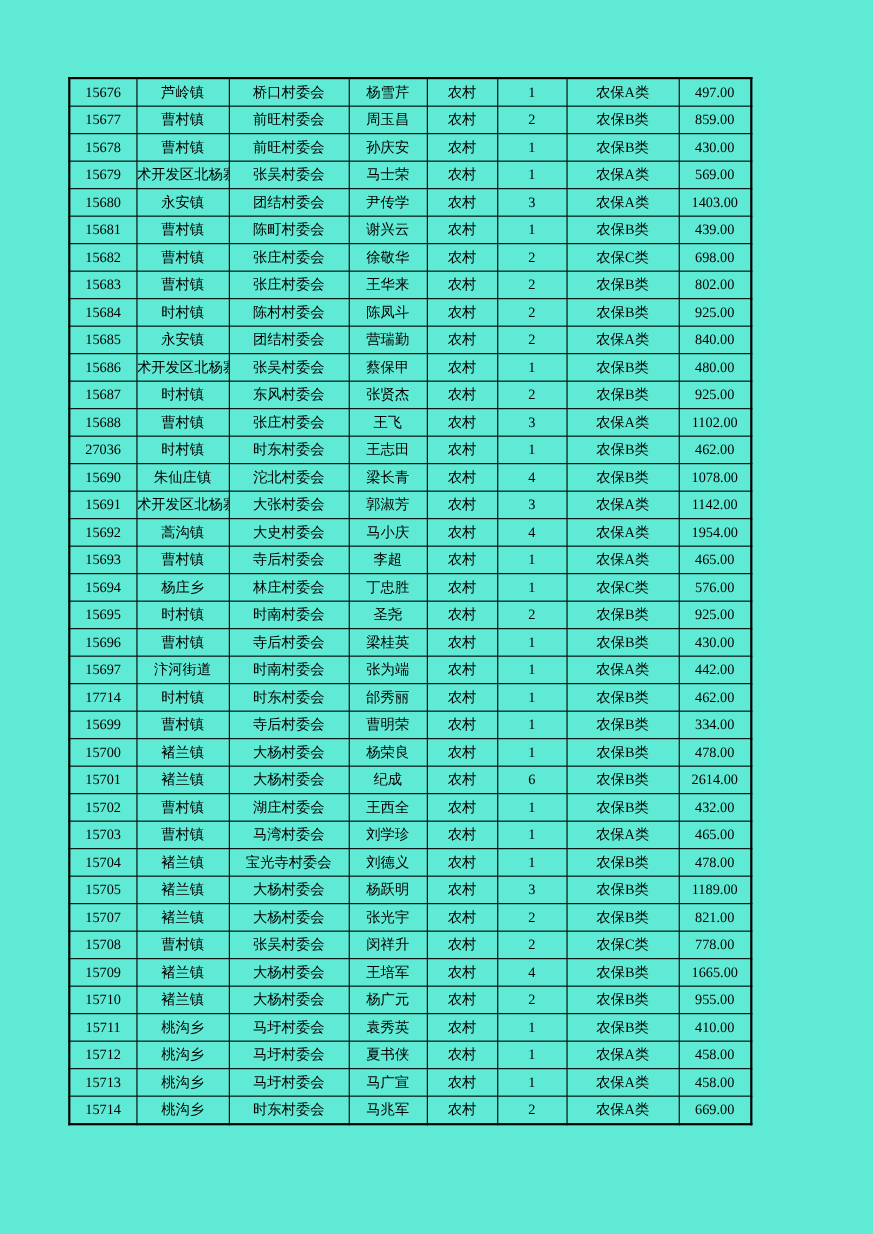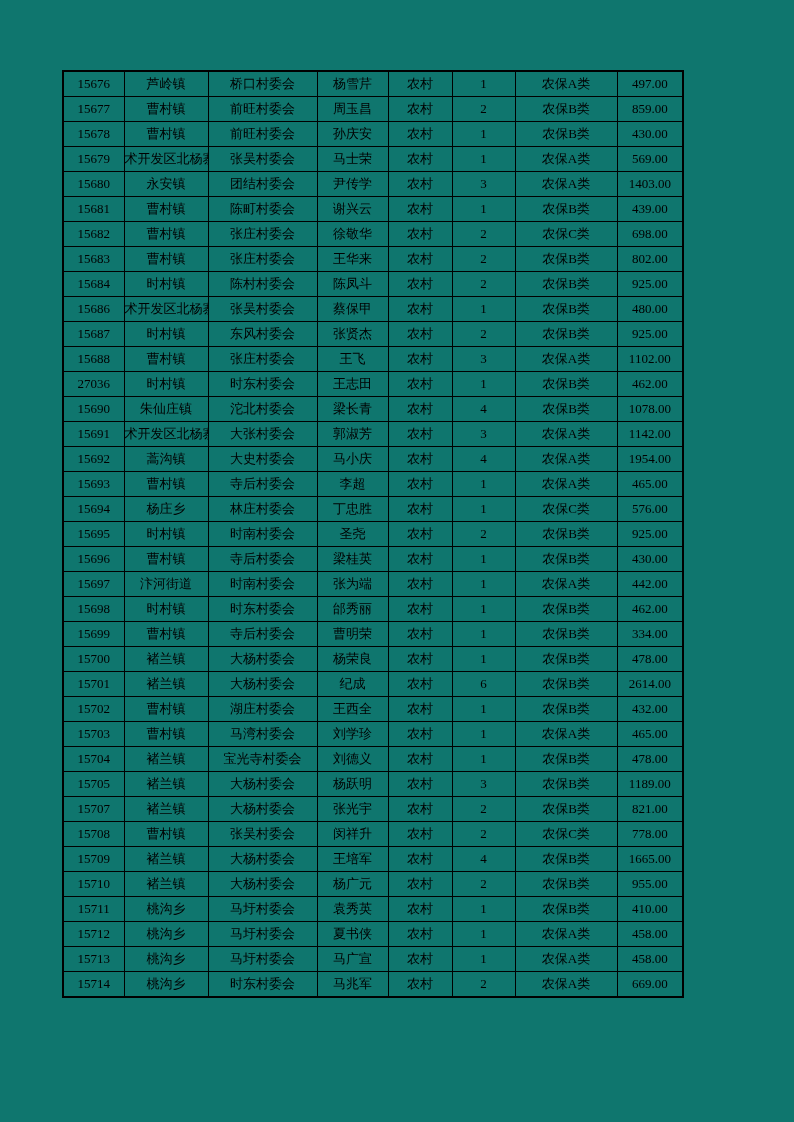--- a/index.html
+++ b/index.html
@@ -4,21 +4,21 @@
 <style>
   html, body {
     margin: 0;
     padding: 0;
     background: #ffffff;
   }
   .page {
     position: relative;
     width: 794px;
     height: 1122px;
-    background: #0f766e;
+    background: #5eead4;
     overflow: hidden;
     font-family: "Liberation Serif", "DejaVu Serif", serif;
     color: #000000;
   }
   table.ledger {
     position: absolute;
     left: 62px;
     top: 70px;
     width: 621px;
     border-collapse: collapse;
@@ -146,20 +146,30 @@
     <td>15684</td>
     <td>时村镇</td>
     <td>陈村村委会</td>
     <td>陈凤斗</td>
     <td>农村</td>
     <td>2</td>
     <td>农保B类</td>
     <td>925.00</td>
   </tr>
         <tr>
+    <td>15685</td>
+    <td>永安镇</td>
+    <td>团结村委会</td>
+    <td>营瑞勤</td>
+    <td>农村</td>
+    <td>2</td>
+    <td>农保A类</td>
+    <td>840.00</td>
+  </tr>
+        <tr>
     <td>15686</td>
     <td>术开发区北杨寨</td>
     <td>张吴村委会</td>
     <td>蔡保甲</td>
     <td>农村</td>
     <td>1</td>
     <td>农保B类</td>
     <td>480.00</td>
   </tr>
         <tr>
@@ -266,21 +276,21 @@
     <td>15697</td>
     <td>汴河街道</td>
     <td>时南村委会</td>
     <td>张为端</td>
     <td>农村</td>
     <td>1</td>
     <td>农保A类</td>
     <td>442.00</td>
   </tr>
         <tr>
-    <td>15698</td>
+    <td>17714</td>
     <td>时村镇</td>
     <td>时东村委会</td>
     <td>邰秀丽</td>
     <td>农村</td>
     <td>1</td>
     <td>农保B类</td>
     <td>462.00</td>
   </tr>
         <tr>
     <td>15699</td>

